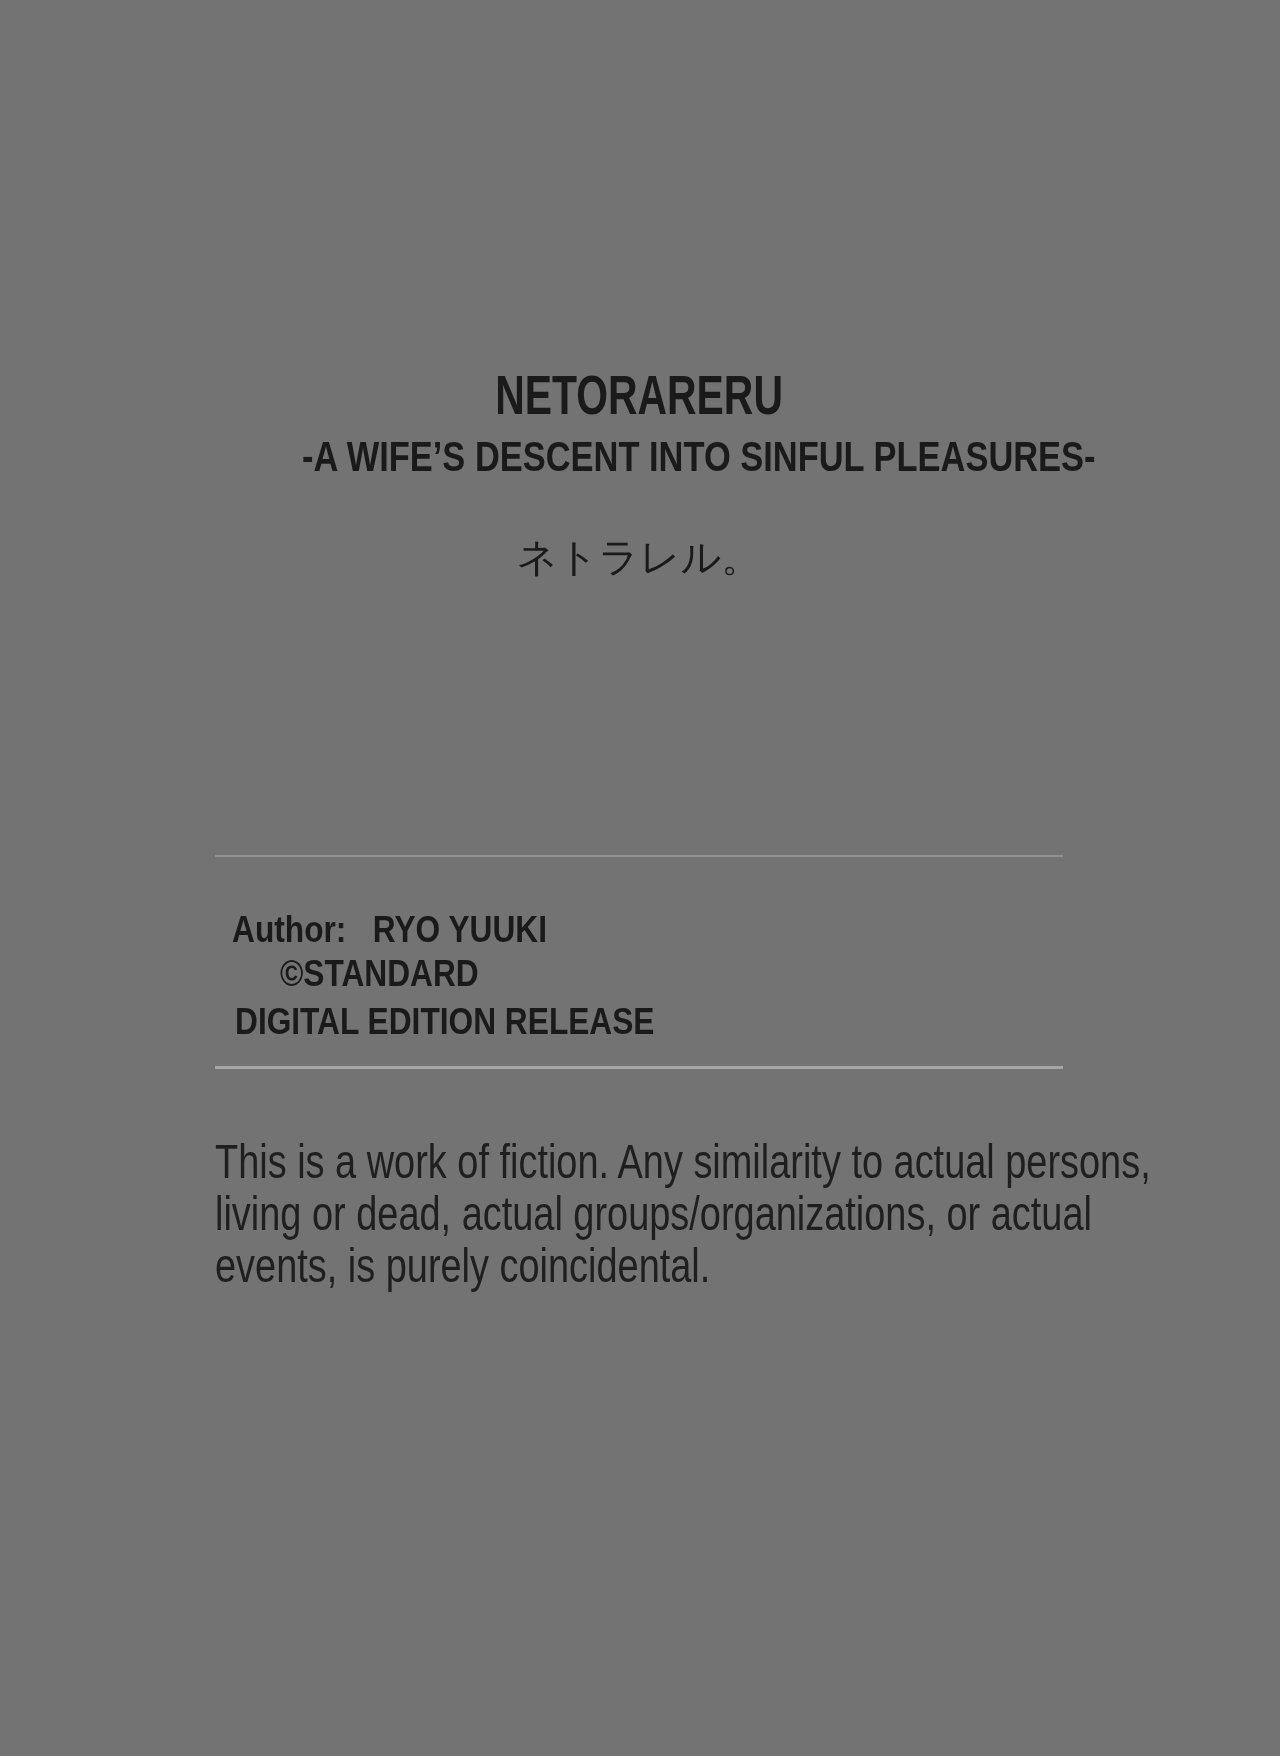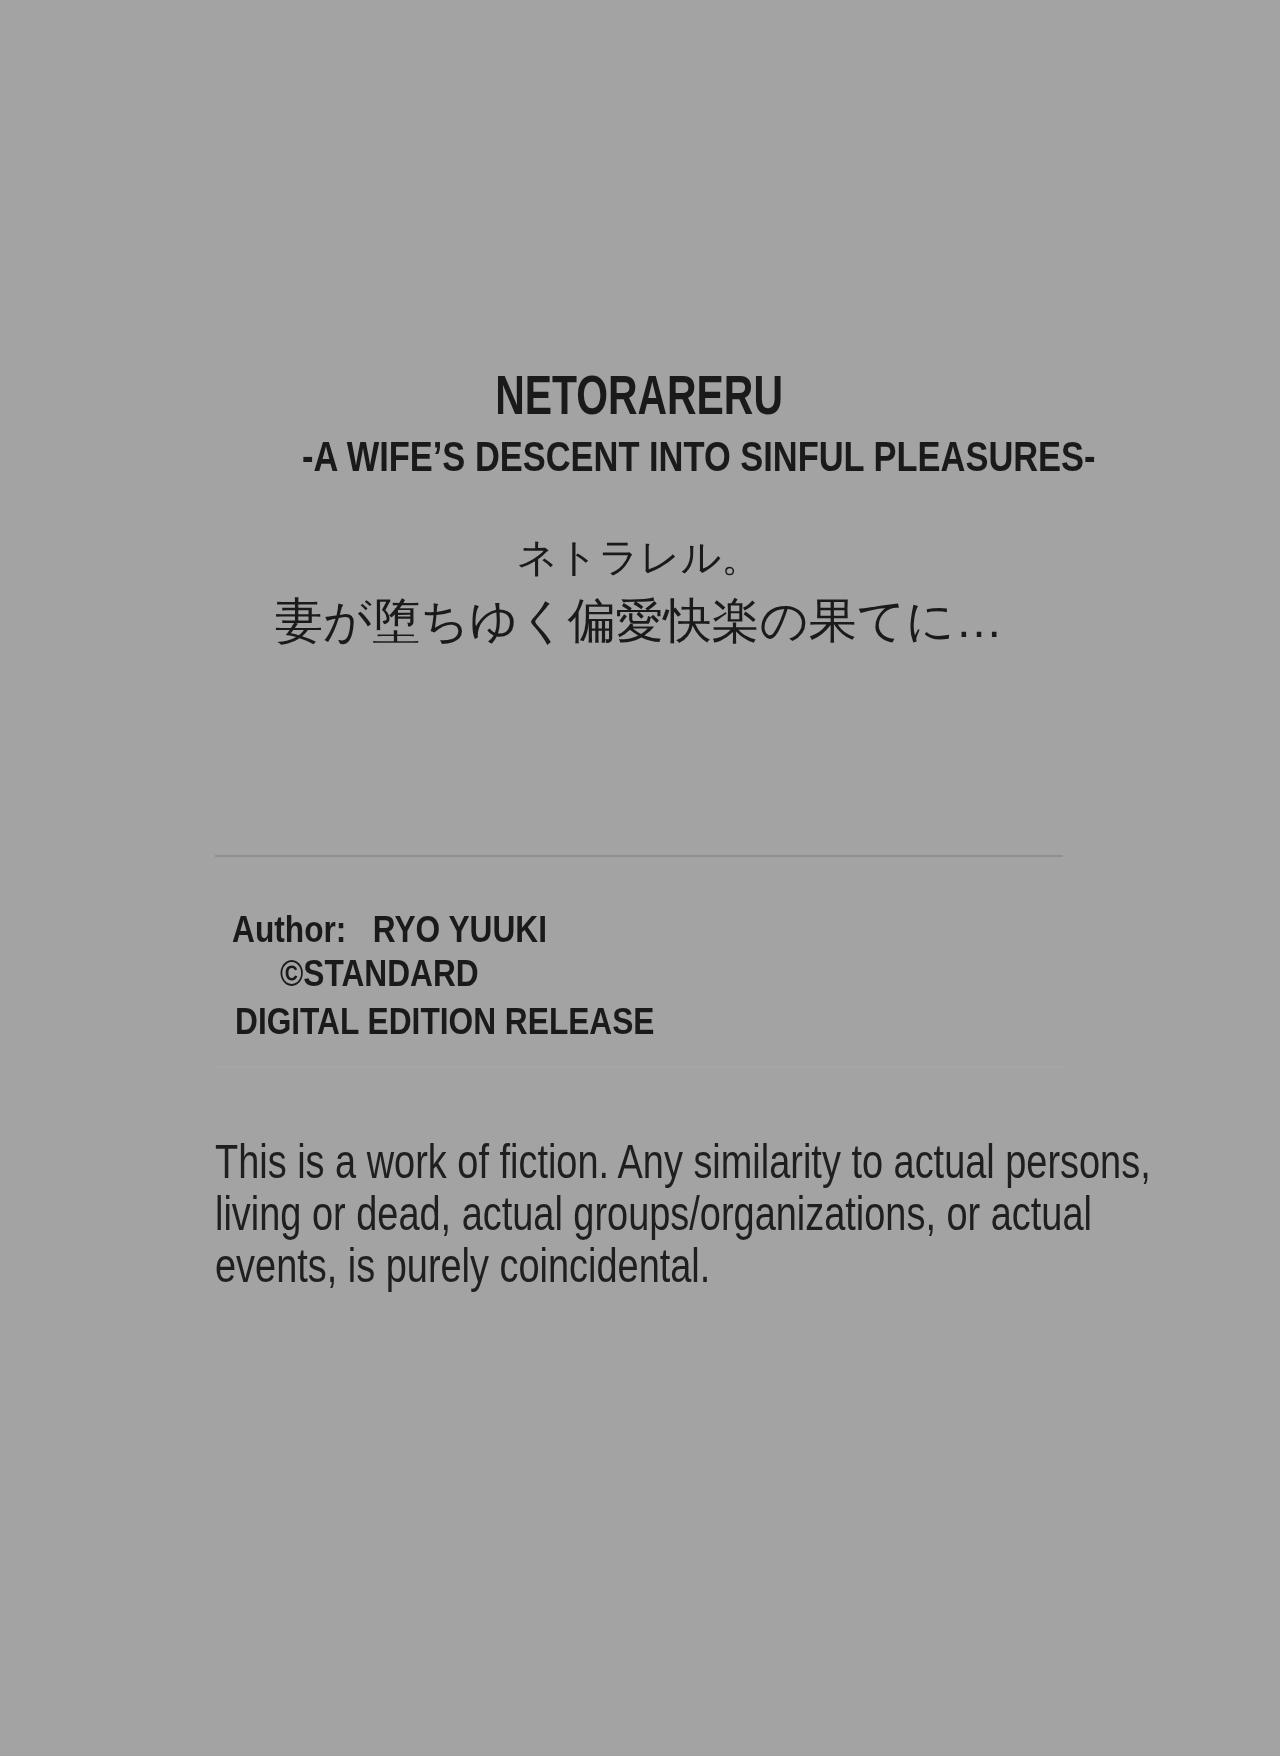--- a/index.html
+++ b/index.html
@@ -4,21 +4,21 @@
 <style>
   html, body {
     margin: 0;
     padding: 0;
     background: #ffffff;
   }
   .page {
     position: relative;
     width: 1280px;
     height: 1756px;
-    background: #a3a3a3;
+    background: #737373;
     color: #1a1a1a;
     font-family: "Liberation Sans", sans-serif;
     overflow: hidden;
   }
   .column {
     position: absolute;
     left: 215px;
     width: 848px;
   }
   
@@ -126,23 +126,20 @@
   </div>
 
   <div class="column center-line subtitle-en">
     <span class="squeeze">-A WIFE’S DESCENT INTO SINFUL PLEASURES-</span>
   </div>
 
   <div class="column center-line title-jp">
     <span class="squeeze">ネトラレル。</span>
   </div>
 
-  <div class="column center-line subtitle-jp">
-    <span class="squeeze">妻が堕ちゆく偏愛快楽の果てに…</span>
-  </div>
 
   <div class="divider divider-top"></div>
 
   <div class="credits">
     <div class="credit-line author-line">
       <span>Author:</span>
       <span>RYO YUUKI</span>
     </div>
     <div class="credit-line copyright-line">©STANDARD</div>
     <div class="credit-line edition-line">DIGITAL EDITION RELEASE</div>

